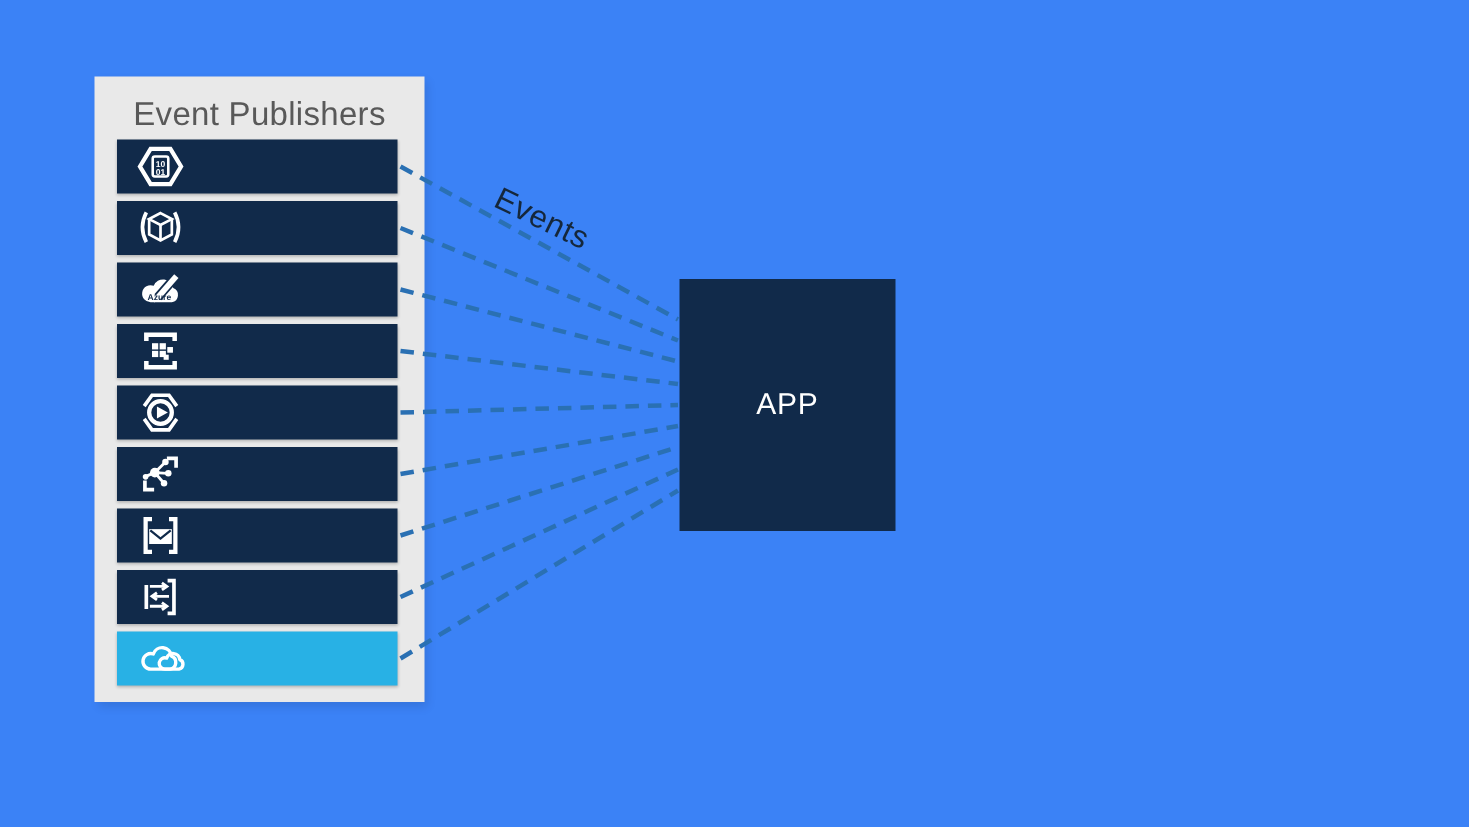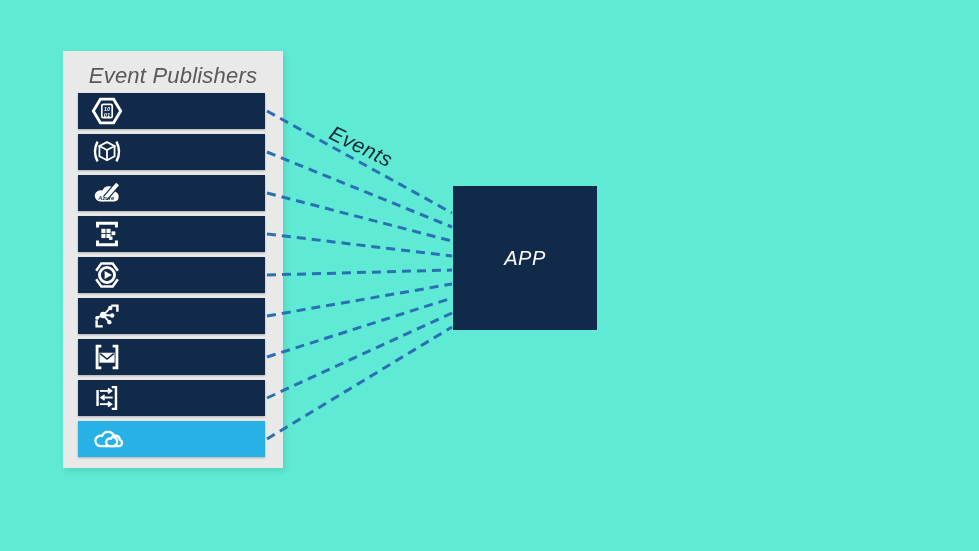--- a/index.html
+++ b/index.html
@@ -1,17 +1,17 @@
 <!DOCTYPE html>
 <html><head>
 <meta charset="utf-8">
 <style>
   html,body{margin:0;padding:0;background:#ffffff;}
   body{font-family:"Liberation Sans", sans-serif;}
-  .stage{position:relative;width:979px;height:551px;background:#5eead4;overflow:hidden;font-style:italic;}
+  .stage{position:relative;width:979px;height:551px;background:#3b82f6;overflow:hidden;}
 
   
   .panel{position:absolute;left:63px;top:51px;width:220px;height:417px;
          background:#e9e9e9;box-shadow:2px 3px 6px rgba(0,0,0,0.10);}
   .panel-title{position:absolute;top:12px;left:0;width:100%;text-align:center;
          font-size:22px;color:#595959;letter-spacing:0.2px;font-weight:500;}
   .rows{position:absolute;top:42px;left:15px;width:187px;display:flex;
          flex-direction:column;gap:5px;}
   .row{height:36px;background:#112a4a;display:flex;align-items:center;
          box-shadow:0 1px 2px rgba(0,0,0,0.25);}
@@ -19,21 +19,21 @@
   .row svg{margin-left:11px;display:block;}
 
   
   .wires{position:absolute;left:0;top:0;pointer-events:none;}
 
   
   .events-label{position:absolute;left:336px;top:121px;font-size:21px;color:#15273b;
          transform:rotate(26deg);transform-origin:left top;letter-spacing:0.5px;}
 
   
-  .app-box{position:absolute;left:453px;top:186px;width:144px;height:144px;
+  .app-box{position:absolute;left:453px;top:186px;width:144px;height:168px;
          background:#112a4a;display:flex;align-items:center;justify-content:center;}
   .app-box .app-label{color:#ffffff;font-size:20px;letter-spacing:0.5px;}
 
   
   .logo{position:absolute;left:834px;top:461px;width:100px;height:62px;}
   .logo .zigzag{position:absolute;left:2px;top:3px;}
   .logo .brand{position:absolute;left:5px;top:21px;width:86px;text-align:center;
          font-size:10px;font-weight:bold;letter-spacing:2.4px;color:#1d2e52;white-space:nowrap;}
   .logo .tm{position:absolute;left:88px;top:10px;font-size:6px;color:#1d2e52;font-weight:bold;}
   .logo .tagline{position:absolute;left:5px;top:45px;width:86px;text-align:center;

